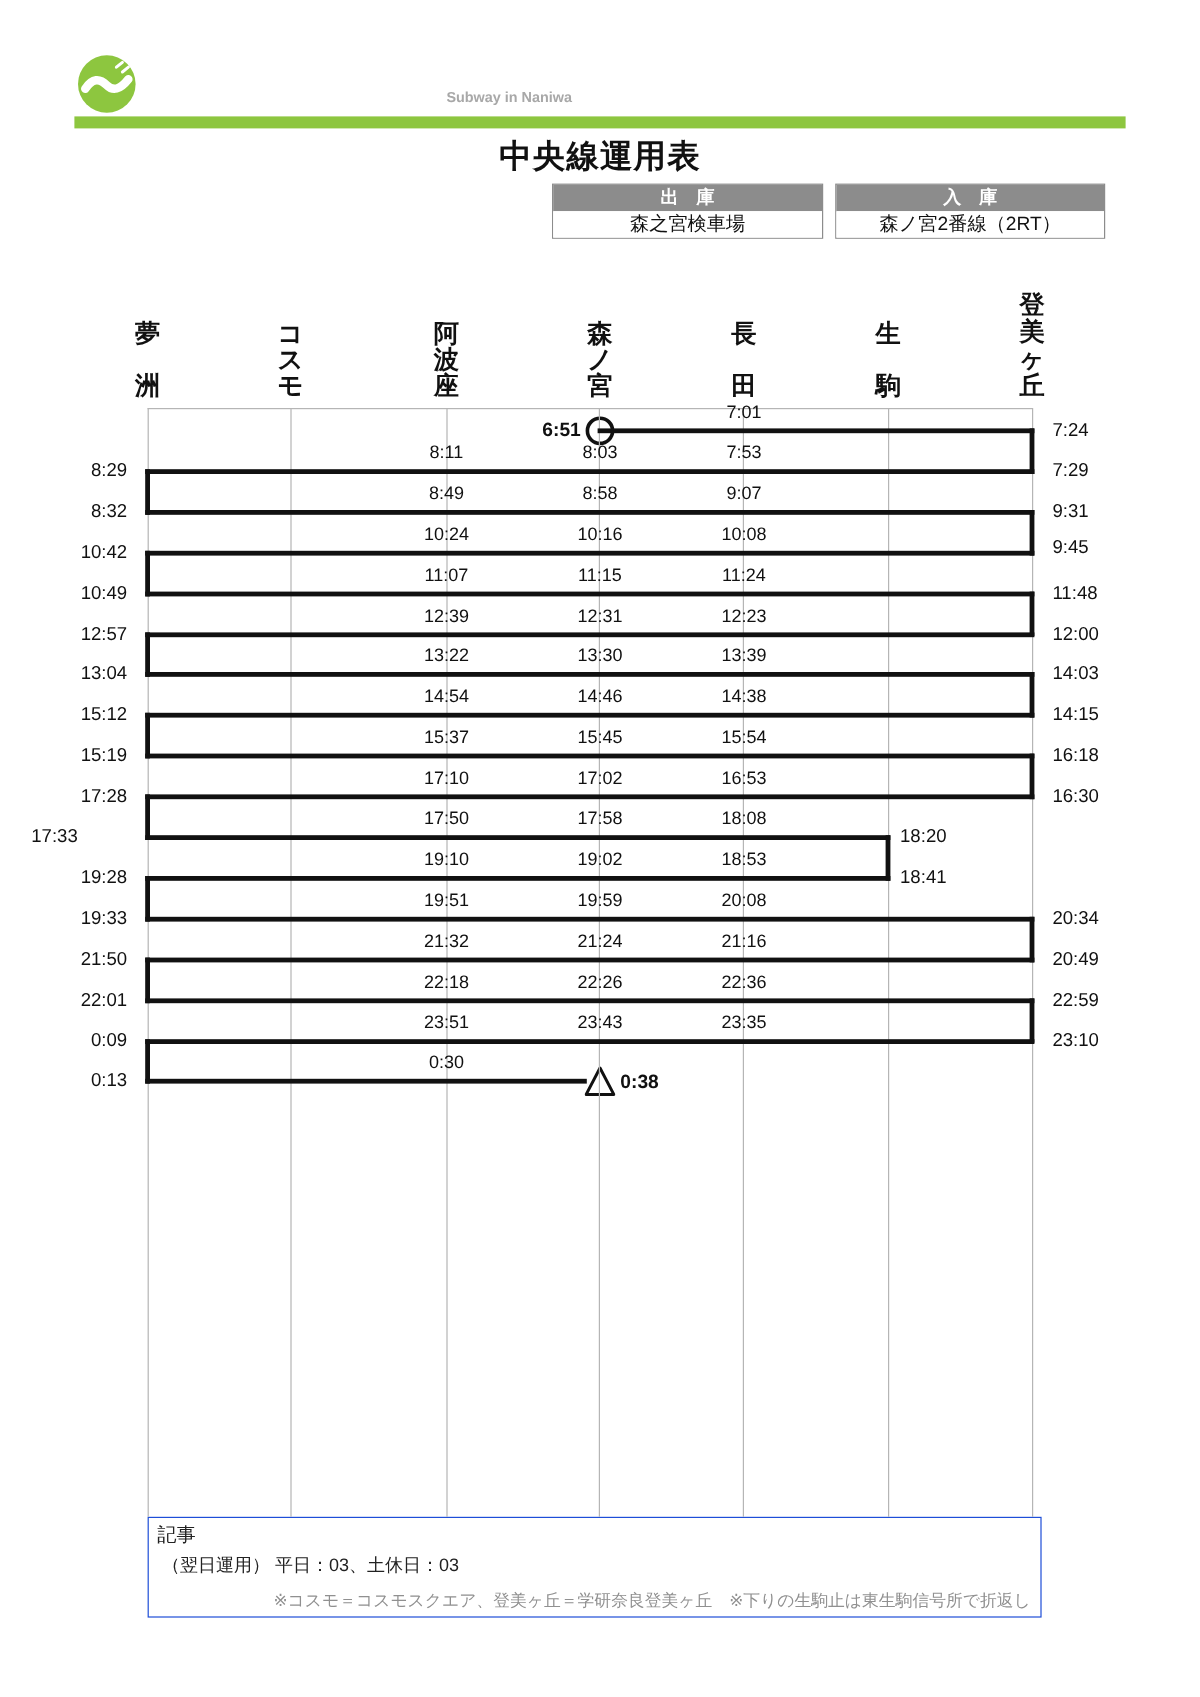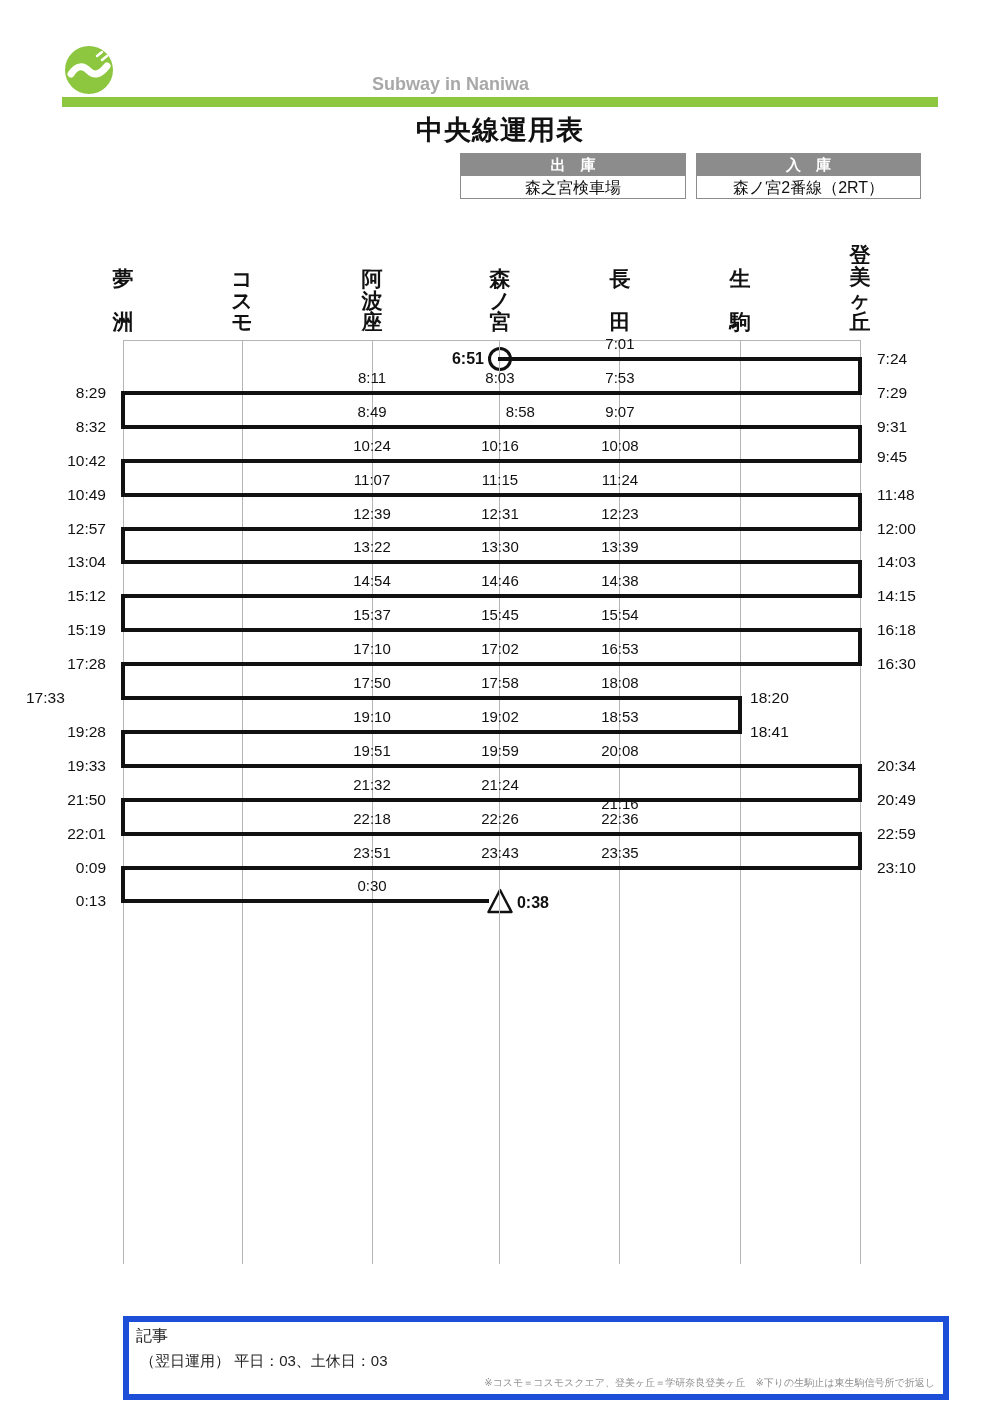--- a/index.html
+++ b/index.html
@@ -2,43 +2,43 @@
 <html style="--brand-green: #8dc63f; --badge-green: #00a650; --box-header-gray: #8c8c8c; --logo-gray: #8a8a8a; --note-gray: #909090; --grid-gray: #b5b5b5; --line-black: #111111;"><head>
 <meta charset="utf-8">
 <style>
   html,body{margin:0;padding:0;background:#fff;}
   body{font-family:"Liberation Sans","DejaVu Sans",sans-serif;color:#111;}
   .page{position:relative;width:1000px;height:1414px;background:#fff;overflow:hidden;}
   .abs{position:absolute;}
   
   .logo-mark{position:absolute;left:64px;top:45px;}
   .logo-text{position:absolute;left:122px;top:48px;font-size:37px;font-weight:bold;color:var(--logo-gray,#8a8a8a);letter-spacing:1px;white-space:nowrap;}
-  .logo-sub{position:absolute;left:372px;top:74px;font-size:18px;font-weight:bold;color:#a8a8a8;white-space:nowrap;}
+  .logo-sub{position:absolute;left:372px;top:74px;font-size:12px;font-weight:bold;color:#a8a8a8;white-space:nowrap;}
   .brand-bar{position:absolute;left:62px;top:97px;width:876px;height:10px;background:var(--brand-green,#8dc63f);}
   .title-row{position:absolute;left:0;top:112px;width:1000px;display:flex;justify-content:center;align-items:baseline;gap:38px;}
   .page-title{font-size:27px;font-weight:bold;letter-spacing:1px;white-space:nowrap;}
   .revision{font-size:18px;font-weight:bold;white-space:nowrap;}
   .duty-badge{position:absolute;left:66px;top:155px;width:174px;height:45px;background:var(--badge-green,#00a650);color:#fff;font-size:29px;font-weight:bold;text-align:center;line-height:45px;letter-spacing:1px;}
   .depot-box{position:absolute;top:153px;height:46px;border:1px solid #8c8c8c;box-sizing:border-box;background:#fff;}
   .depot-out{left:460px;width:226px;}
   .depot-in{left:696px;width:225px;}
   .depot-head{height:22px;background:var(--box-header-gray,#8c8c8c);color:#fff;font-size:15px;font-weight:bold;text-align:center;line-height:22px;}
   .depot-body{height:22px;background:#fff;font-size:16px;text-align:center;line-height:23px;white-space:nowrap;}
   
   #diagram .lbl{position:absolute;font-size:15px;line-height:17px;height:17px;text-align:center;white-space:nowrap;z-index:4;}
   #diagram .edge{position:absolute;font-size:15.5px;line-height:20px;height:20px;white-space:nowrap;z-index:4;}
   #diagram .seg{position:absolute;height:4px;background:var(--line-black,#111);z-index:2;}
   #diagram .con{position:absolute;width:4px;background:var(--line-black,#111);z-index:2;}
   #diagram .grid{position:absolute;width:1px;background:var(--grid-gray,#b5b5b5);z-index:1;}
   #diagram .sta{position:absolute;display:flex;flex-direction:column;justify-content:space-between;align-items:center;font-size:21px;font-weight:bold;line-height:21px;z-index:4;}
   
-  .notes-box{position:absolute;left:123px;top:1316px;width:826px;height:84px;border:6px solid #1d4ed8;box-sizing:border-box;background:#fff;}
+  .notes-box{position:absolute;left:123px;top:1264px;width:745px;height:84px;border:1px solid #1d4ed8;box-sizing:border-box;background:#fff;}
   .notes-heading{position:absolute;left:7px;top:4px;font-size:16px;color:#222;}
   .notes-line{position:absolute;left:11px;top:30px;font-size:15px;color:#222;white-space:nowrap;}
-  .notes-footnote{position:absolute;right:8px;bottom:4px;font-size:10px;color:var(--note-gray,#909090);white-space:nowrap;}
+  .notes-footnote{position:absolute;right:8px;bottom:4px;font-size:14px;color:var(--note-gray,#909090);white-space:nowrap;}
 </style>
 </head>
 <body>
 
 <div class="page">
 
   <svg class="logo-mark" width="50" height="50" viewBox="0 0 50 50">
     <circle cx="25" cy="25" r="24" fill="#8dc63f"></circle>
     <path d="M7 29 C 13 20, 19 20, 25 26 C 30 31, 36 30, 43 21" stroke="#ffffff" stroke-width="7" fill="none" stroke-linecap="round"></path>
     <path d="M33 11 l5 -4 M38 15 l5 -4" stroke="#ffffff" stroke-width="2.5" fill="none" stroke-linecap="round"></path>
@@ -103,21 +103,21 @@
         <span>丘</span>
       </div>
       <div class="seg" style="left: 497.975px; top: 357px; width: 364.024px;"></div>
       <div class="lbl" style="left: 584.959px; top: 335px; width: 70px;">7:01</div>
       <div class="seg" style="left: 121px; top: 390.9px; width: 741px;"></div>
       <div class="lbl" style="left: 337.032px; top: 368.9px; width: 70px;">8:11</div>
       <div class="lbl" style="left: 464.975px; top: 368.9px; width: 70px;">8:03</div>
       <div class="lbl" style="left: 584.959px; top: 368.9px; width: 70px;">7:53</div>
       <div class="seg" style="left: 121px; top: 424.8px; width: 741px;"></div>
       <div class="lbl" style="left: 337.032px; top: 402.8px; width: 70px;">8:49</div>
-      <div class="lbl" style="left: 464.975px; top: 402.8px; width: 70px; text-align: right;">8:58</div>
+      <div class="lbl" style="left: 464.975px; top: 402.8px; width: 70px;">8:58</div>
       <div class="lbl" style="left: 584.959px; top: 402.8px; width: 70px;">9:07</div>
       <div class="seg" style="left: 121px; top: 458.7px; width: 741px;"></div>
       <div class="lbl" style="left: 337.032px; top: 436.7px; width: 70px;">10:24</div>
       <div class="lbl" style="left: 464.975px; top: 436.7px; width: 70px;">10:16</div>
       <div class="lbl" style="left: 584.959px; top: 436.7px; width: 70px;">10:08</div>
       <div class="seg" style="left: 121px; top: 492.6px; width: 741px;"></div>
       <div class="lbl" style="left: 337.032px; top: 470.6px; width: 70px;">11:07</div>
       <div class="lbl" style="left: 464.975px; top: 470.6px; width: 70px;">11:15</div>
       <div class="lbl" style="left: 584.959px; top: 470.6px; width: 70px;">11:24</div>
       <div class="seg" style="left: 121px; top: 526.5px; width: 741px;"></div>
@@ -148,21 +148,21 @@
       <div class="lbl" style="left: 337.032px; top: 707.9px; width: 70px;">19:10</div>
       <div class="lbl" style="left: 464.975px; top: 707.9px; width: 70px;">19:02</div>
       <div class="lbl" style="left: 584.959px; top: 707.9px; width: 70px;">18:53</div>
       <div class="seg" style="left: 121px; top: 763.8px; width: 741px;"></div>
       <div class="lbl" style="left: 337.032px; top: 741.8px; width: 70px;">19:51</div>
       <div class="lbl" style="left: 464.975px; top: 741.8px; width: 70px;">19:59</div>
       <div class="lbl" style="left: 584.959px; top: 741.8px; width: 70px;">20:08</div>
       <div class="seg" style="left: 121px; top: 797.7px; width: 741px;"></div>
       <div class="lbl" style="left: 337.032px; top: 775.7px; width: 70px;">21:32</div>
       <div class="lbl" style="left: 464.975px; top: 775.7px; width: 70px;">21:24</div>
-      <div class="lbl" style="left: 584.959px; top: 775.7px; width: 70px; margin-top: 19px;">21:16</div>
+      <div class="lbl" style="left: 584.959px; top: 775.7px; width: 70px;">21:16</div>
       <div class="seg" style="left: 121px; top: 831.6px; width: 741px;"></div>
       <div class="lbl" style="left: 337.032px; top: 809.6px; width: 70px;">22:18</div>
       <div class="lbl" style="left: 464.975px; top: 809.6px; width: 70px;">22:26</div>
       <div class="lbl" style="left: 584.959px; top: 809.6px; width: 70px;">22:36</div>
       <div class="seg" style="left: 121px; top: 865.5px; width: 741px;"></div>
       <div class="lbl" style="left: 337.032px; top: 843.5px; width: 70px;">23:51</div>
       <div class="lbl" style="left: 464.975px; top: 843.5px; width: 70px;">23:43</div>
       <div class="lbl" style="left: 584.959px; top: 843.5px; width: 70px;">23:35</div>
       <div class="seg" style="left: 121px; top: 899.4px; width: 367.975px;"></div>
       <div class="lbl" style="left: 337.032px; top: 877.4px; width: 70px;">0:30</div>

